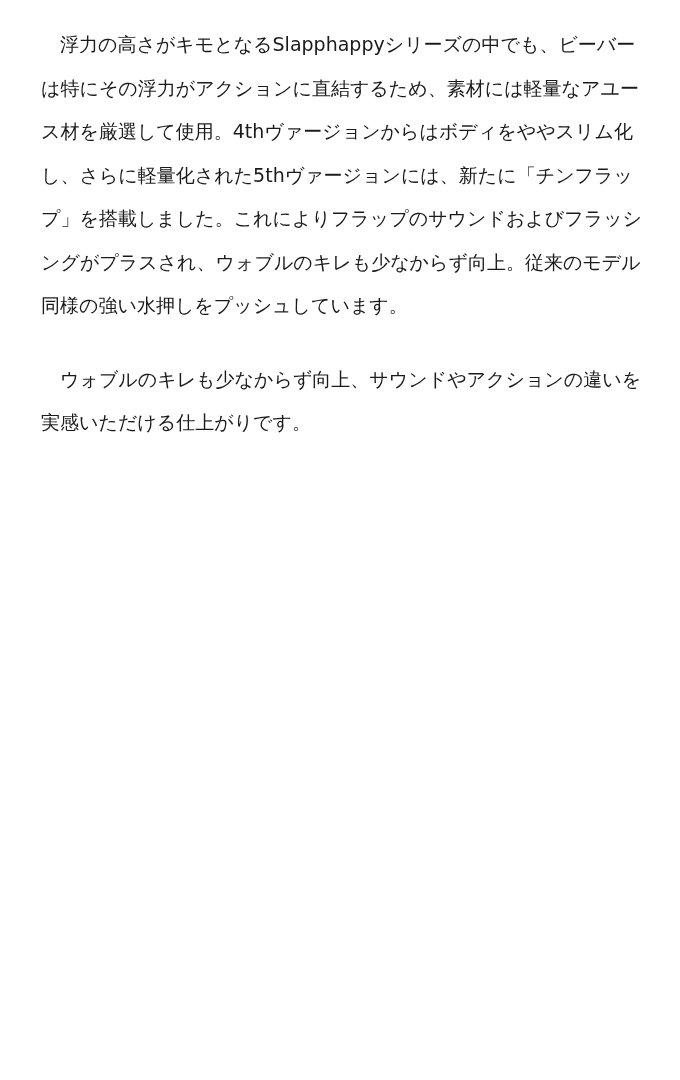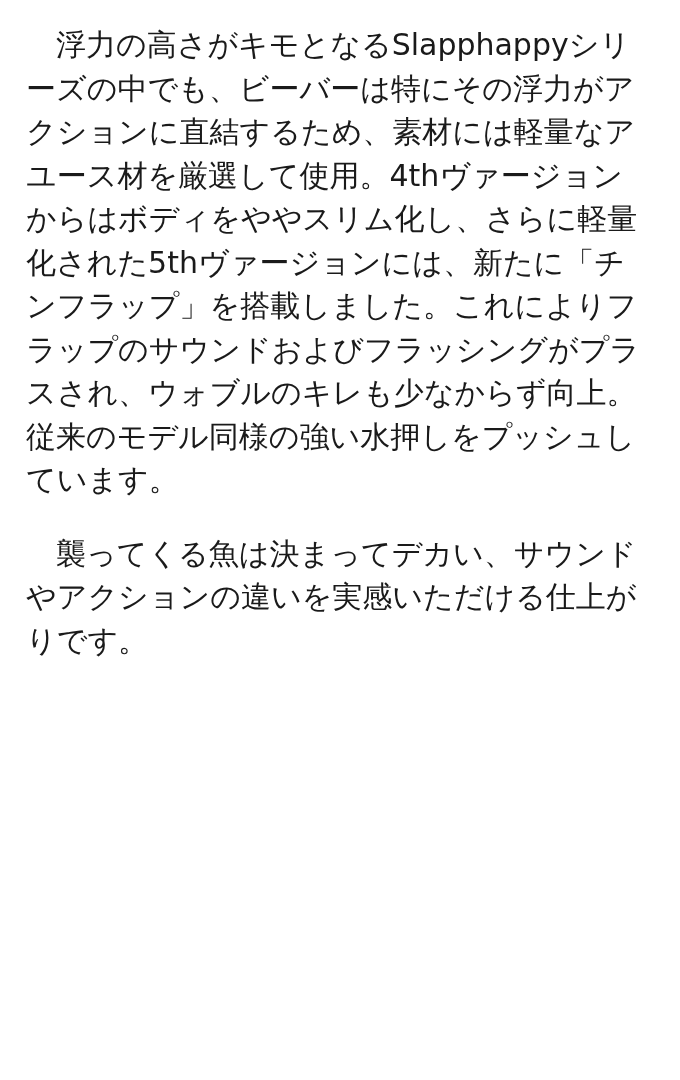--- a/index.html
+++ b/index.html
@@ -8,33 +8,33 @@
   }
   body {
     width: 680px;
     height: 1080px;
     background: #ffffff;
     overflow: hidden;
   }
   .article-body {
     box-sizing: border-box;
     width: 680px;
-    padding: 23px 30px 0 26px;
+    padding: 23px 30px 0 41px;
     font-family: "DejaVu Sans", sans-serif;
-    font-size: 30px;
+    font-size: 19px;
     line-height: 43.5px;
     color: #1a1a1a;
     text-align: left;
     letter-spacing: 0;
   }
   .article-body p {
     margin: 0 0 30px 0;
     word-break: normal;
     overflow-wrap: break-word;
   }
 </style>
 </head>
 <body>
 
 <main class="article-body">
   <p>　浮力の高さがキモとなるSlapphappyシリーズの中でも、ビーバーは特にその浮力がアクションに直結するため、素材には軽量なアユース材を厳選して使用。4thヴァージョンからはボディをややスリム化し、さらに軽量化された5thヴァージョンには、新たに「チンフラップ」を搭載しました。これによりフラップのサウンドおよびフラッシングがプラスされ、ウォブルのキレも少なからず向上。従来のモデル同様の強い水押しをプッシュしています。</p>
-  <p>　襲ってくる魚は決まってデカい、サウンドやアクションの違いを実感いただける仕上がりです。</p>
+  <p>　ウォブルのキレも少なからず向上、サウンドやアクションの違いを実感いただける仕上がりです。</p>
 </main>
 
 </body></html>

